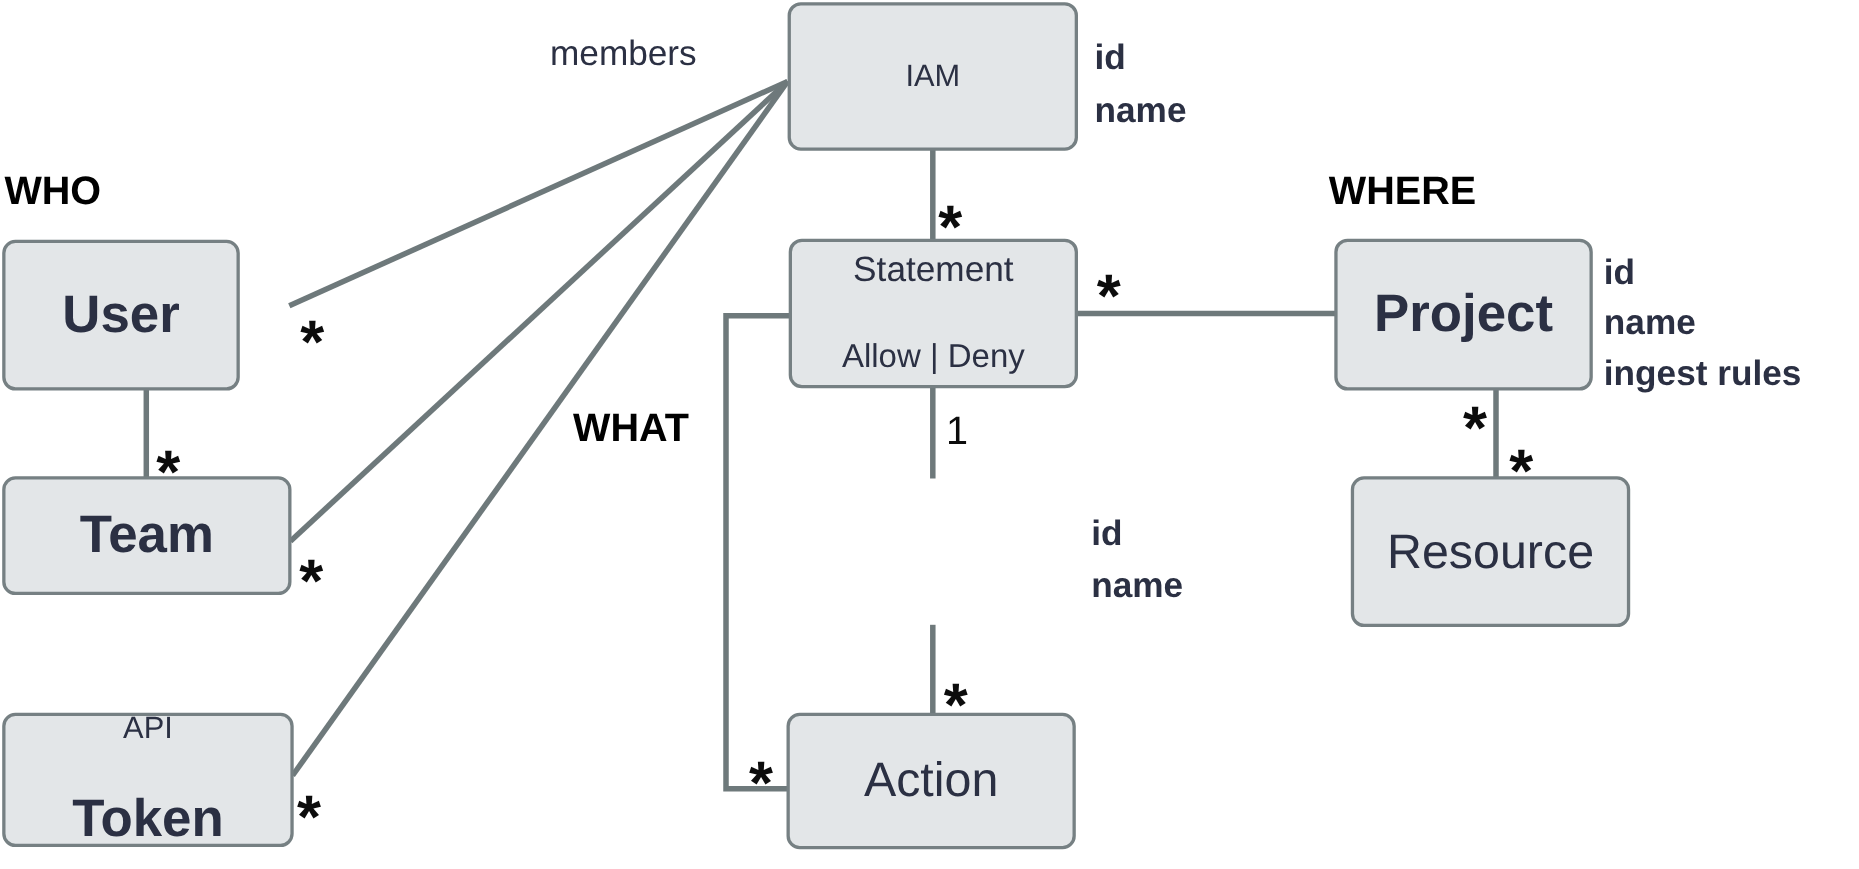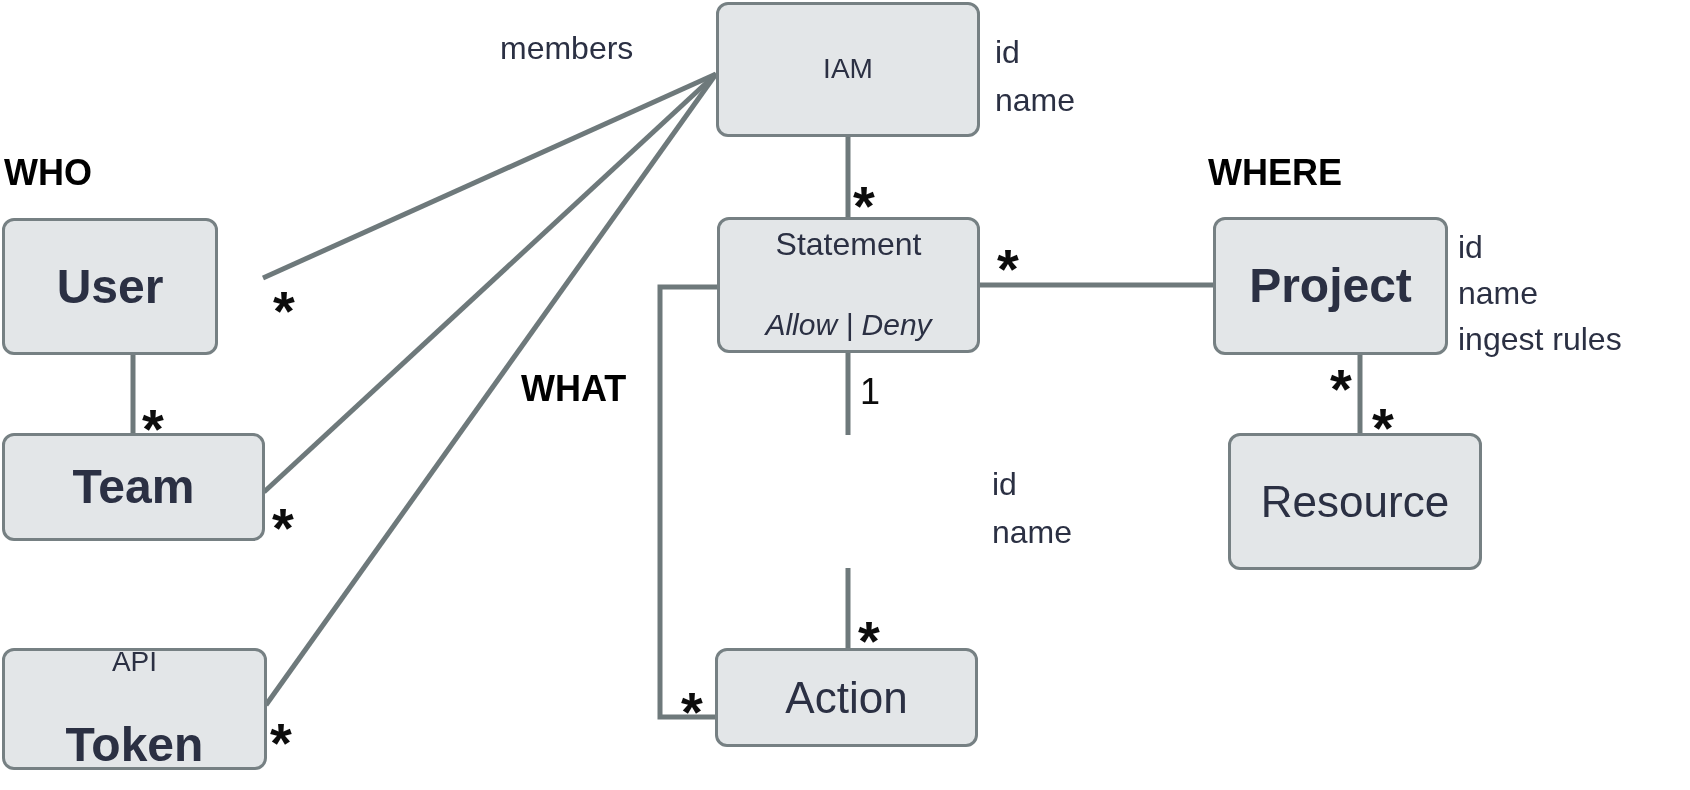--- a/index.html
+++ b/index.html
@@ -55,40 +55,40 @@
     line-height: 1.15;
     color: var(--entity-text, #2b3043);
     white-space: nowrap;
   }
   .box .subtitle {
     font-size: 30px;
     line-height: 1.2;
     margin-top: 4px;
     color: var(--entity-text, #2b3043);
     white-space: nowrap;
-    font-style: italic;
   }
   .section {
     position: absolute;
     font-size: 36px;
     font-weight: 700;
     color: var(--label-text, #000);
     white-space: nowrap;
   }
   .rel-label {
     position: absolute;
     font-size: 32px;
     color: var(--entity-text, #2b3043);
     white-space: nowrap;
   }
   .attrs {
     position: absolute;
     font-size: 32px;
     color: var(--entity-text, #2b3043);
     white-space: nowrap;
+    font-weight: bold;
   }
   .attrs div { line-height: 48px; }
   .attrs.tight div { line-height: 46px; }
   .card {
     position: absolute;
     line-height: 1;
     color: #0c0c0c;
     white-space: nowrap;
   }
   .star { font-size: 56px; font-weight: 600; }
@@ -134,21 +134,21 @@
     <div class="kicker">API</div>
     <div class="name">Token</div>
   </div>
 
   <div class="box regular" style="left:717px;top:217px;width:263px;height:136px">
     <div class="name" style="font-size:32px">Statement</div>
     <div class="subtitle">Allow | Deny</div>
   </div>
 
 
-  <div class="box regular" style="left:715px;top:648px;width:263px;height:99px">
+  <div class="box regular" style="left:715px;top:648px;width:263px;height:124px">
     <div class="name" style="font-size:44px">Action</div>
   </div>
 
   <div class="box" style="left:1213px;top:217px;width:235px;height:138px">
     <div class="name">Project</div>
   </div>
 
   <div class="box regular" style="left:1228px;top:433px;width:254px;height:137px">
     <div class="name" style="font-size:44px">Resource</div>
   </div>

